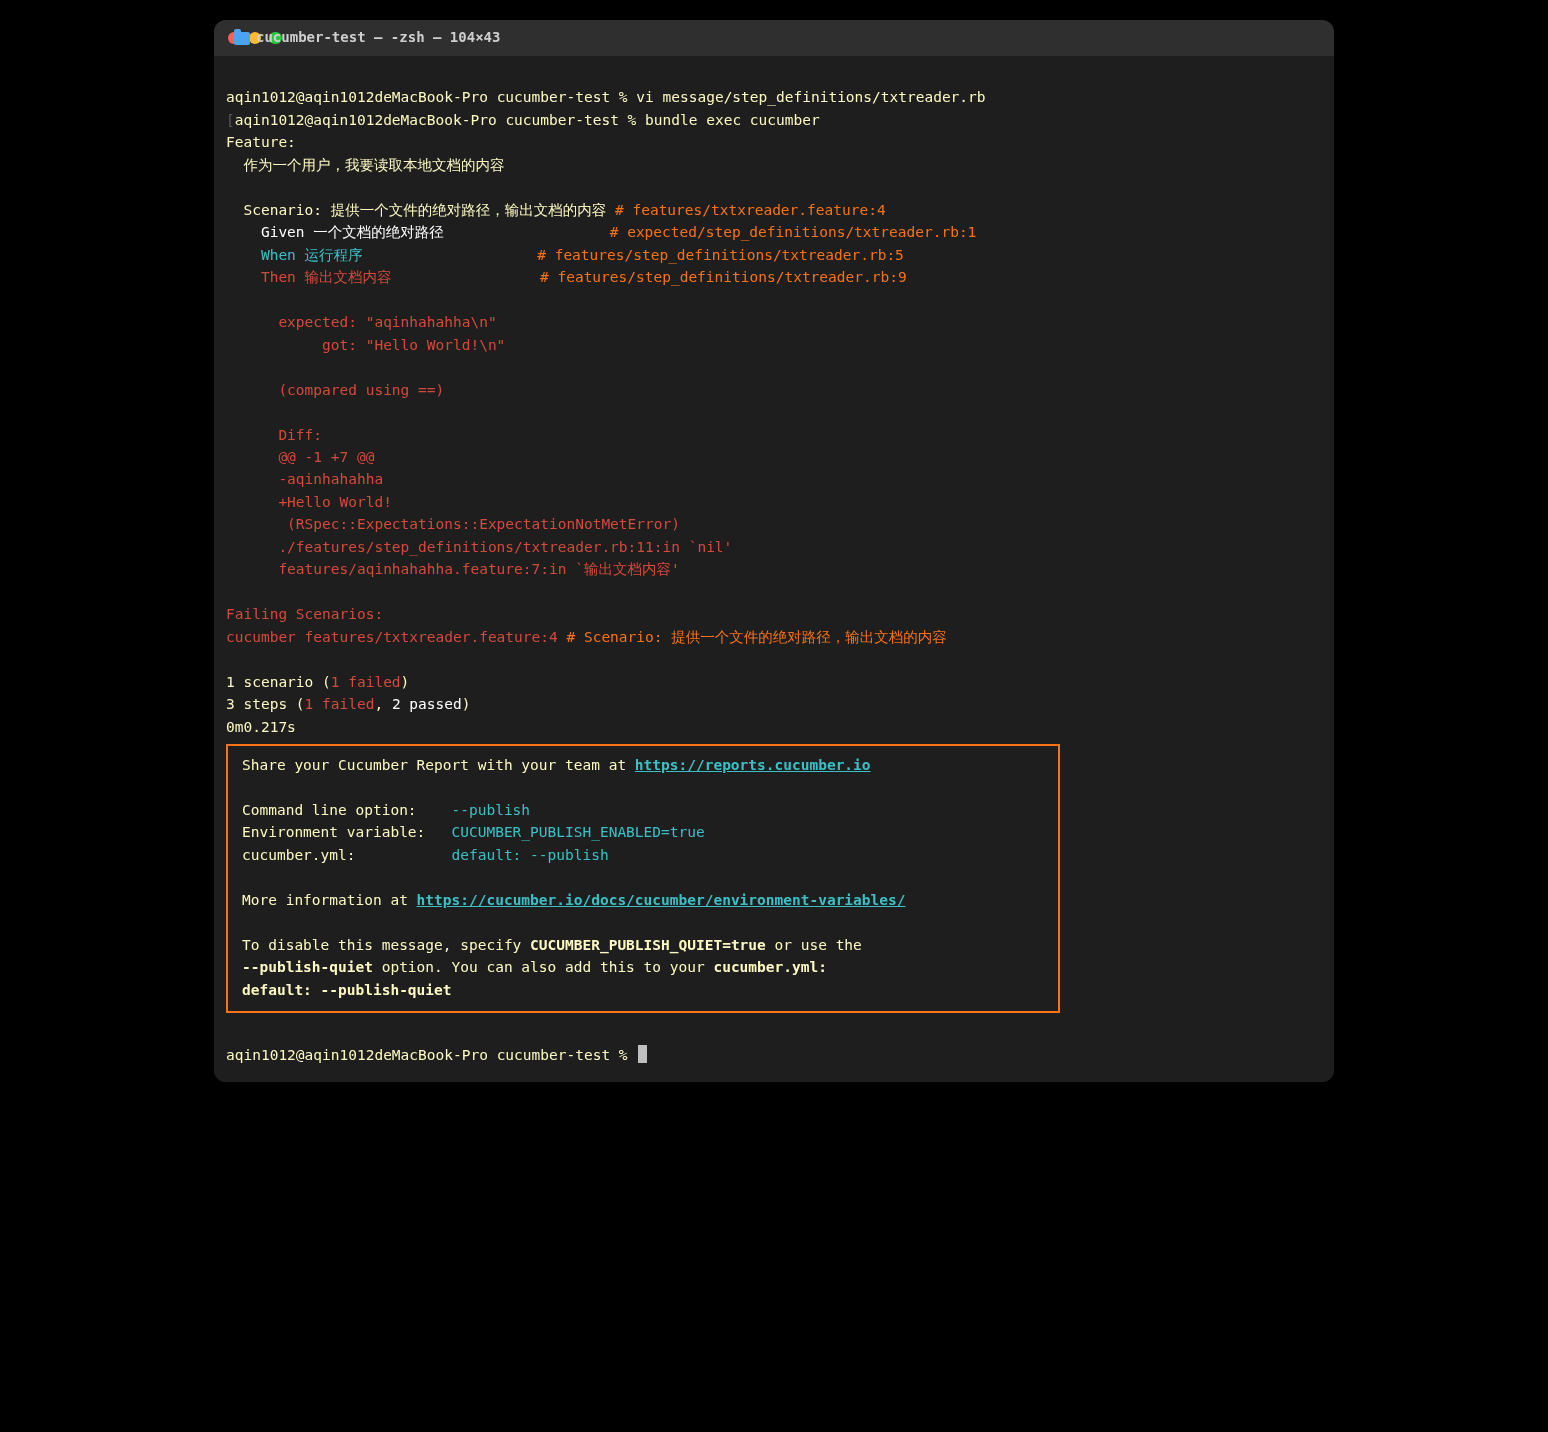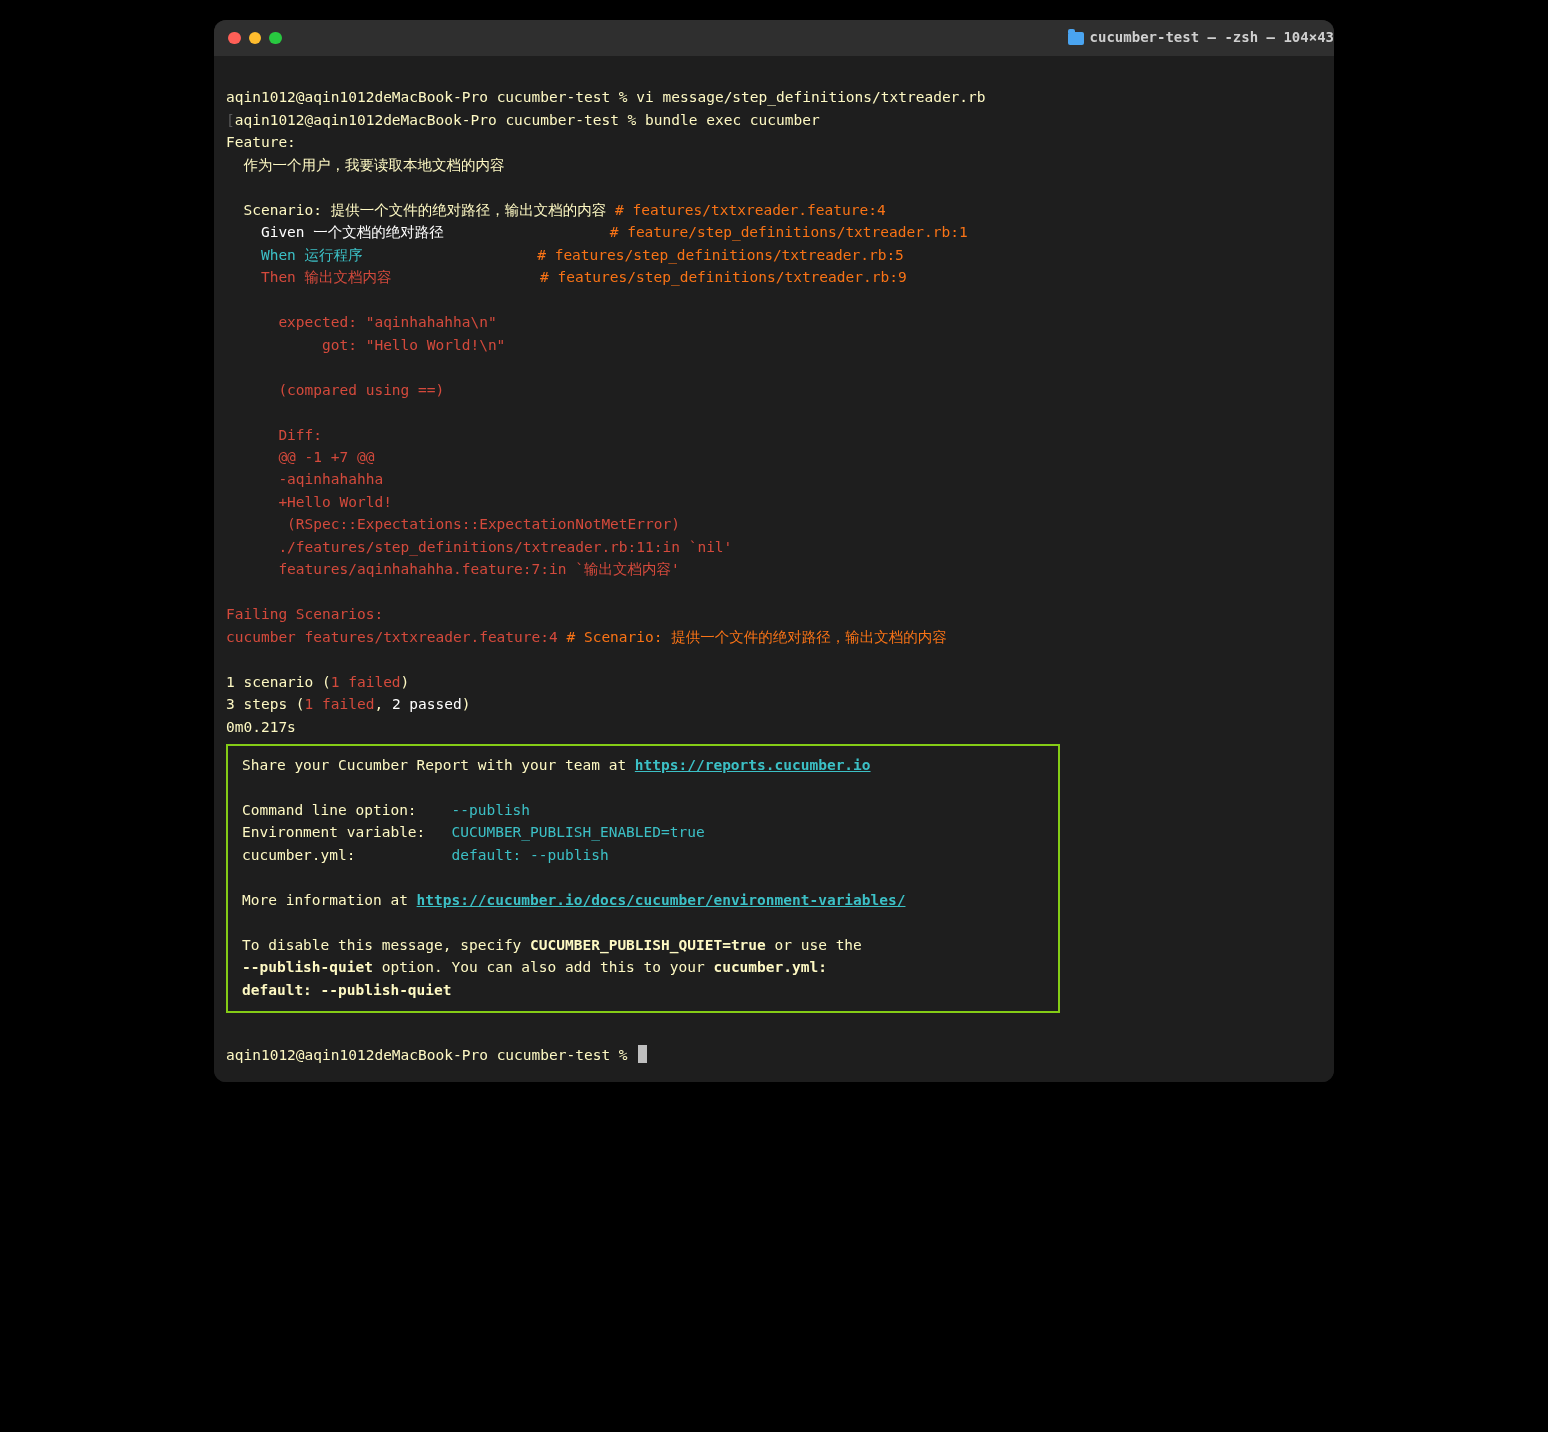--- a/index.html
+++ b/index.html
@@ -31,24 +31,25 @@
     }
     .traffic { display: flex; gap: 8px; }
     .dot { width: 12.5px; height: 12.5px; border-radius: 50%; }
     .dot.red { background: #ff5f57; }
     .dot.yellow { background: #febc2e; }
     .dot.green { background: #28c840; }
     .title-wrap {
       position: absolute;
       left: 0; right: 0;
       display: flex;
-      justify-content: flex-end;
+      justify-content: flex-start;
       align-items: center;
       pointer-events: none;
       gap: 6px;
+      padding-left: 20px;
     }
     .folder-icon {
       width: 16px; height: 13px;
       background: #4aa4f0;
       border-radius: 2px;
       position: relative;
     }
     .folder-icon::before{
       content:"";
       position:absolute;
@@ -70,21 +71,21 @@
       font-family: inherit;
     }
     .c-default { color: #fef9c3; }
     .c-green { color: #ffffff; }
     .c-cyan { color: #3cc0c6; }
     .c-red { color: #d44a3c; margin-top: 34px; }
     .c-dim { color: #f97316; }
     .bold { font-weight: 700; }
     .underline { text-decoration: underline; }
     .box {
-      border: 2px solid #84cc16;
+      border: 2px solid #f97316;
       padding: 8px 14px 10px 14px;
       margin-top: 6px;
       margin-bottom: 8px;
       width: 834px;
       white-space: pre-wrap;
     }
     .cursor-block{
       display:inline-block;
       width: 9px; height: 18px;
       background:#bfbfbf;
@@ -109,21 +110,21 @@
     </div>
   </div>
 
   <div class="term">
 <span><span class="c-default">aqin1012@aqin1012deMacBook-Pro</span> <span class="c-default">cucumber-test</span><span class="c-default"> % </span><span class="c-default">vi message/step_definitions/txtreader.rb</span></span>
 <span><span class="hidden-bracket">[</span><span class="c-default">aqin1012@aqin1012deMacBook-Pro</span> <span class="c-default">cucumber-test</span><span class="c-default"> % </span><span class="c-default">bundle exec cucumber</span></span>
 <span class="c-default">Feature:</span>
 <span class="c-default">  作为一个用户，我要读取本地文档的内容</span>
 
 <span><span class="c-default">  Scenario: </span><span class="c-default">提供一个文件的绝对路径，输出文档的内容</span><span class="c-dim"> # features/txtxreader.feature:4</span></span>
-<span>    <span class="c-green">Given</span> <span class="c-green">一个文档的绝对路径</span>                   <span class="c-dim"># feature/step_definitions/txtreader.rb:1</span></span>
+<span>    <span class="c-green">Given</span> <span class="c-green">一个文档的绝对路径</span>                   <span class="c-dim"># expected/step_definitions/txtreader.rb:1</span></span>
 <span>    <span class="c-cyan">When</span> <span class="c-cyan">运行程序</span>                    <span class="c-dim"># features/step_definitions/txtreader.rb:5</span></span>
 <span>    <span class="c-red">Then</span> <span class="c-red">输出文档内容</span>                 <span class="c-dim"># features/step_definitions/txtreader.rb:9</span></span>
 
 <span class="c-red">      expected: "aqinhahahha\n"</span>
 <span class="c-red">           got: "Hello World!\n"</span>
 
 <span class="c-red">      (compared using ==)</span>
 
 <span class="c-red">      Diff:</span>
 <span class="c-red">      @@ -1 +7 @@</span>

